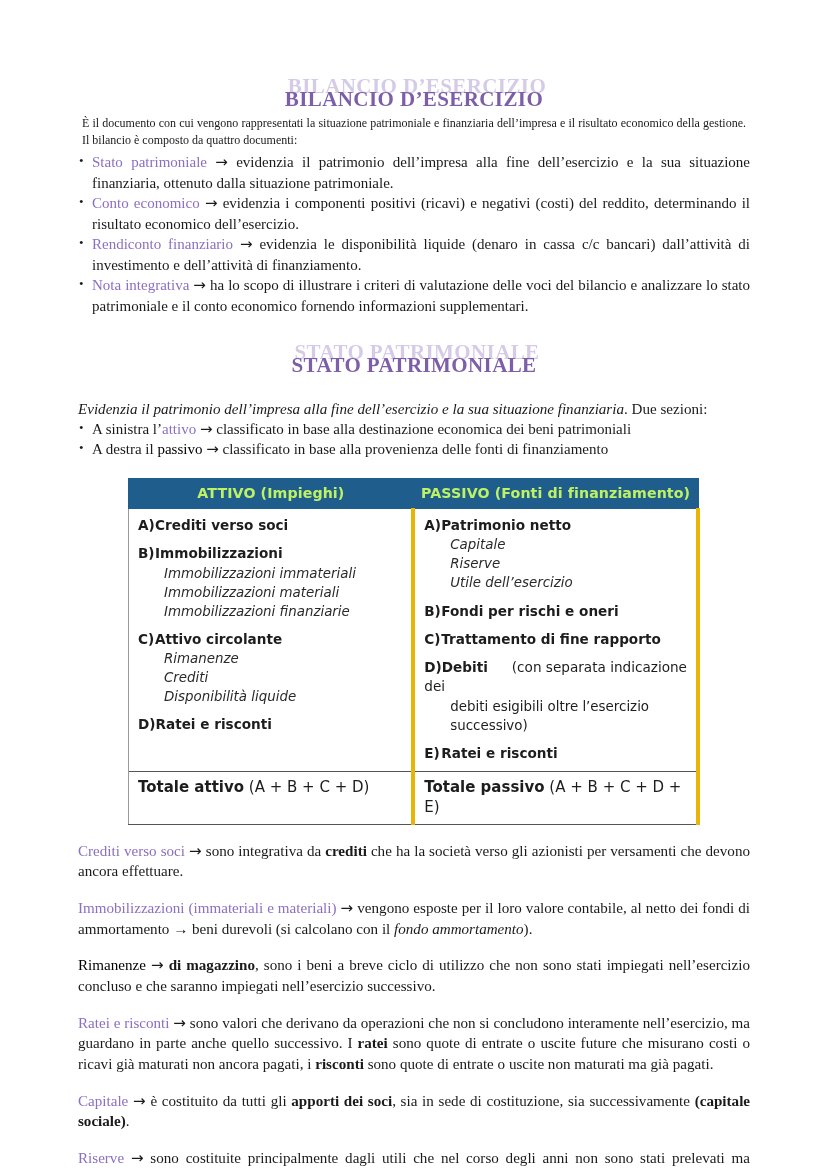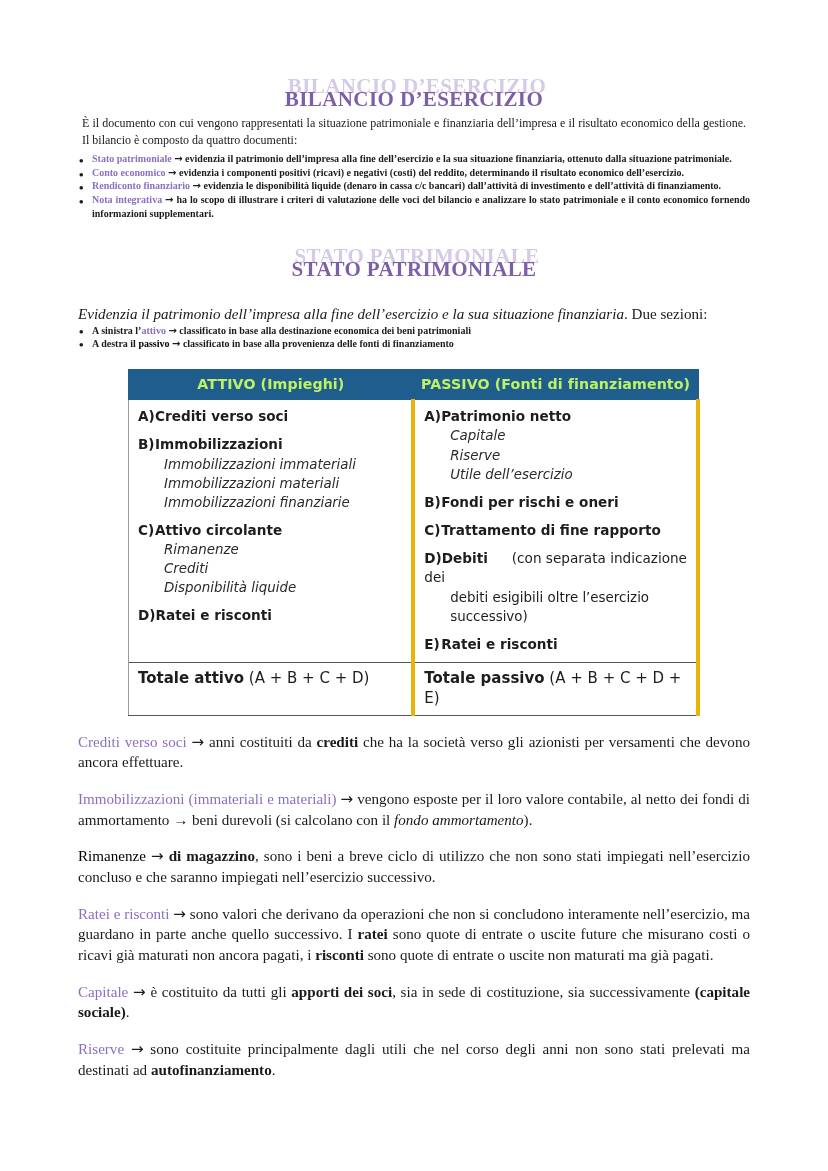--- a/index.html
+++ b/index.html
@@ -66,25 +66,24 @@
   .intro { margin-top: 19px; }
 
   ul.doc-list {
     list-style: none;
     margin: 0;
     padding: 0;
   }
   ul.doc-list li {
     position: relative;
     padding-left: 14px;
-    font-size: 10px;
+    font-size: 15px;
     line-height: 1.37;
     text-align: justify;
     text-justify: inter-word;
-    font-weight: bold;
   }
   ul.doc-list li::before {
     content: "\2022";
     position: absolute;
     left: 1px;
     top: 0;
     font-size: 13px;
     color: #1a1a1a;
   }
   ul.doc-list.tight li { line-height: 1.30; }
@@ -311,21 +310,21 @@
           <td>
             <div class="bs-total"><span class="tl">Totale passivo</span> <span class="tf">(A + B + C + D + E)</span></div>
           </td>
         </tr>
       </tbody>
     </table>
   </div>
 
   <div class="defs">
 
-    <p><span class="term">Crediti verso soci</span> <span class="arrow">→</span> <span>anni costituiti da </span><span class="b">crediti</span><span> che ha la società verso gli azionisti per versamenti che devono ancora effettuare.</span></p>
+    <p><span class="term">Crediti verso soci</span> <span class="arrow">→</span> <span>sono integrativa da </span><span class="b">crediti</span><span> che ha la società verso gli azionisti per versamenti che devono ancora effettuare.</span></p>
 
     <p><span class="term">Immobilizzazioni (immateriali e materiali)</span> <span class="arrow">→</span> <span>vengono esposte per il loro valore contabile, al netto dei fondi di ammortamento → beni durevoli (si calcolano con il </span><span class="i">fondo ammortamento</span><span>).</span></p>
 
     <p><span class="term-pink">Rimanenze</span> <span class="arrow">→</span> <span class="b">di magazzino</span><span>, sono i beni a breve ciclo di utilizzo che non sono stati impiegati nell’esercizio concluso e che saranno impiegati nell’esercizio successivo.</span></p>
 
     <p><span class="term">Ratei e risconti</span> <span class="arrow">→</span> <span>sono valori che derivano da operazioni che non si concludono interamente nell’esercizio, ma guardano in parte anche quello successivo. I </span><span class="b">ratei</span><span> sono quote di entrate o uscite future che misurano costi o ricavi già maturati non ancora pagati, i </span><span class="b">risconti</span><span> sono quote di entrate o uscite non maturati ma già pagati.</span></p>
 
     <p><span class="term">Capitale</span> <span class="arrow">→</span> <span>è costituito da tutti gli </span><span class="b">apporti dei soci</span><span>, sia in sede di costituzione, sia successivamente </span><span class="b">(capitale sociale)</span><span>.</span></p>
 
     <p><span class="term">Riserve</span> <span class="arrow">→</span> <span>sono costituite principalmente dagli utili che nel corso degli anni non sono stati prelevati ma destinati ad </span><span class="b">autofinanziamento</span><span>.</span></p>

